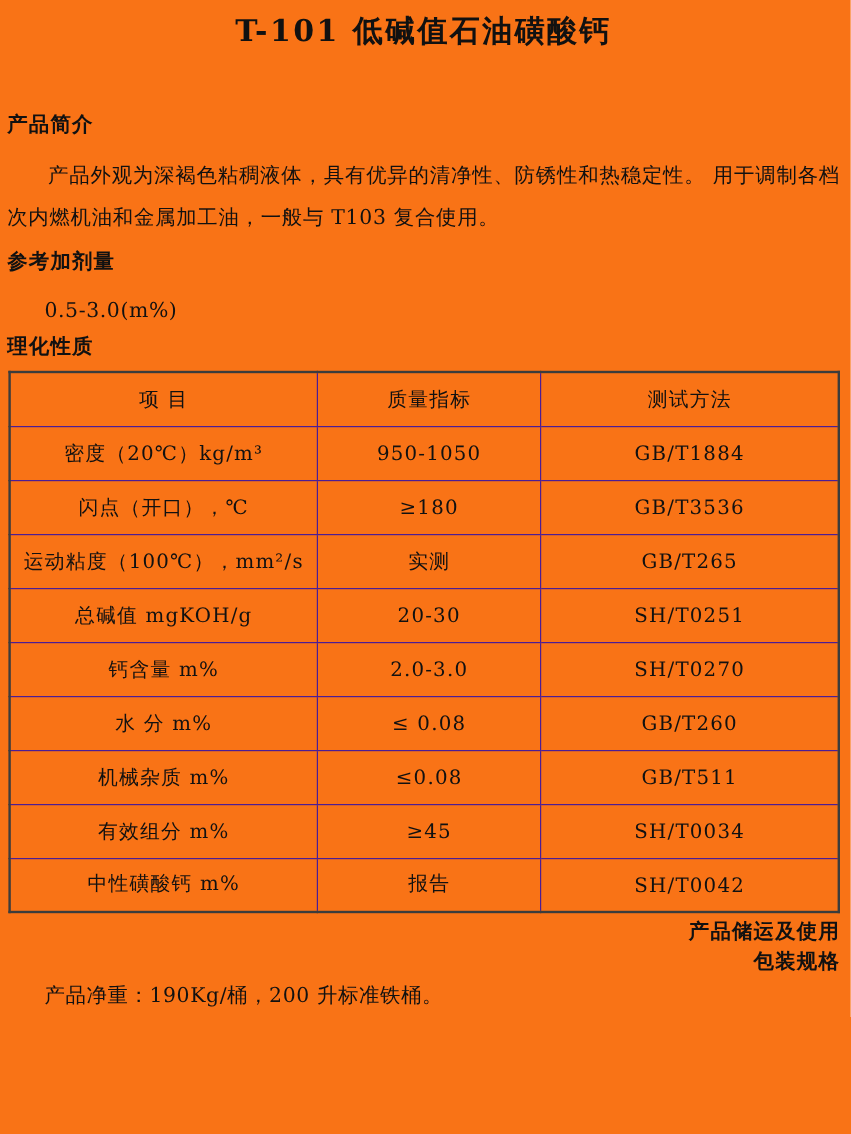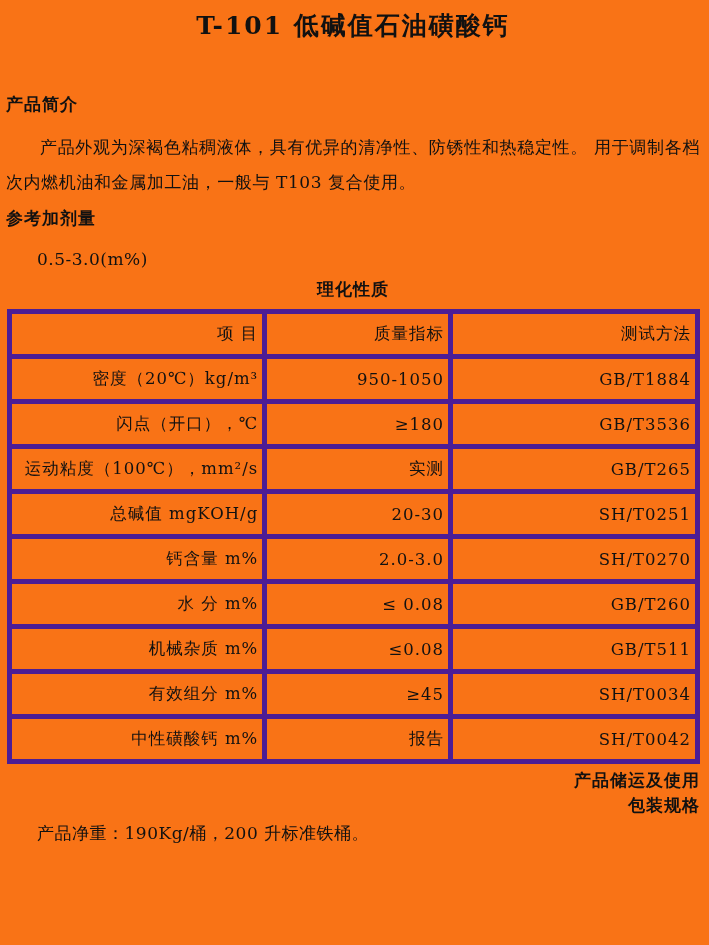--- a/index.html
+++ b/index.html
@@ -24,21 +24,21 @@
     line-height: 32px;
   }
   .sec-heading {
     font-size: 17px;
     font-weight: bold;
     letter-spacing: 1px;
     line-height: 22px;
   }
   .h-intro    { margin-top: 51px; }
   .h-dosage   { margin-top: 7px; }
-  .h-props    { margin-top: 2px; text-align: center; }
+  .h-props    { margin-top: 2px; }
   .h-storage  { margin-top: 5px; text-align: right; }
   .h-packing  { margin-top: 3px; text-align: right; }
   .body-para {
     margin-top: 15px;
     font-size: 17px;
     line-height: 35px;
     letter-spacing: 0.6px;
     text-align: justify;
     text-indent: 2em;
   }
@@ -53,23 +53,23 @@
   .packing-line { margin-top: 0px; }
   table.props {
     margin-top: 9px;
     margin-left: 1px;
     width: 693px;
     border-collapse: collapse;
     table-layout: fixed;
     border: 2px solid #3c3c3c;
   }
   table.props th, table.props td {
-    border: 5px solid #4c1d95;
+    border: 1px solid #4c1d95;
     height: 45px;
-    text-align: right;
+    text-align: center;
     vertical-align: middle;
     font-size: 16.5px;
     font-weight: normal;
     letter-spacing: 1px;
     padding: 0 4px;
   }
   col.c-item   { width: 37.1%; }
   col.c-value  { width: 27.0%; }
   col.c-method { width: 35.9%; }
 </style>

